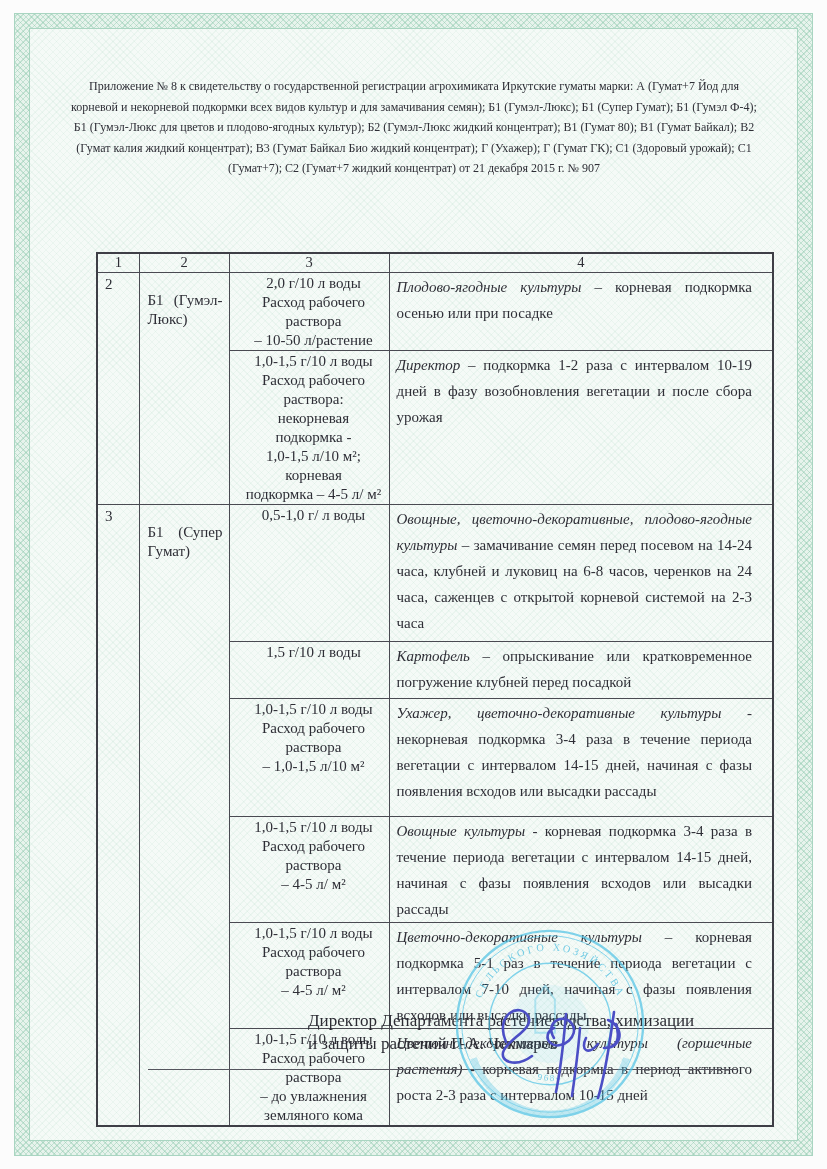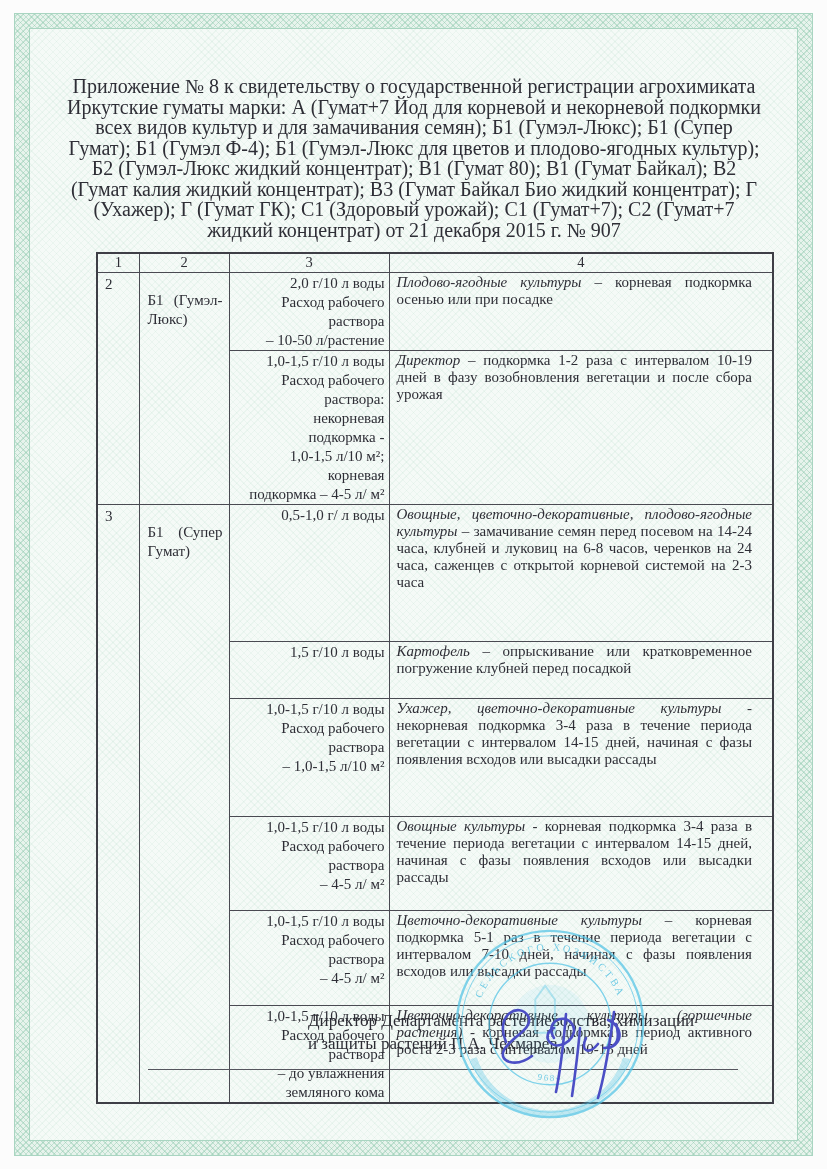--- a/index.html
+++ b/index.html
@@ -21,40 +21,40 @@
   .frame-inner{
     position:absolute;left:14px;top:14px;right:14px;bottom:14px;
     border:1.5px solid #a9d5c1;
     background-color:#f5faf7;
     background-image:
       repeating-linear-gradient(45deg, rgba(140,200,170,.10) 0 1px, transparent 1px 5px),
       repeating-linear-gradient(-45deg, rgba(140,200,170,.10) 0 1px, transparent 1px 5px);
   }
   .header-paragraph{
     position:absolute;left:66px;top:76px;width:696px;
-    text-align:center;font-size:20px;line-height:20.5px;
+    text-align:center;font-size:12px;line-height:20.5px;
     color:#2e2e36;white-space:normal;
   }
   table.reg-table{
     position:absolute;left:96px;top:252px;width:676px;
     border-collapse:collapse;table-layout:fixed;
     font-size:15px;line-height:19px;color:#2e2e36;
   }
   .reg-table th,.reg-table td{
     border:1.4px solid #4a4a52;vertical-align:top;
     padding:0;overflow:hidden;
   }
   .reg-table{border:2px solid #3e3e46;}
   .reg-table thead th{
     font-weight:normal;text-align:center;font-size:14.5px;height:18px;line-height:17px;
   }
   td.c1{text-align:left;padding:2px 2px 0 7px;}
   td.c2{text-align:justify;text-align-last:left;padding:18px 6px 0 8px;}
-  td.c3{text-align:right;padding:1px 4px 0 13px;white-space:pre-line;}
-  td.c4{text-align:justify;padding:1px 20px 0 7px;line-height:17px;}
+  td.c3{text-align:center;padding:1px 4px 0 13px;white-space:pre-line;}
+  td.c4{text-align:justify;padding:1px 20px 0 7px;line-height:26px;}
   td.c4 i{font-style:italic;}
   .footer-signatory{
     position:absolute;left:308px;top:1009px;width:480px;
     font-size:17px;line-height:23px;color:#2b2b33;white-space:pre-line;
   }
   .sign-line{
     position:absolute;left:148px;top:1069px;width:590px;height:0;
     border-top:1.6px solid #55555e;
   }
   .stamp{

